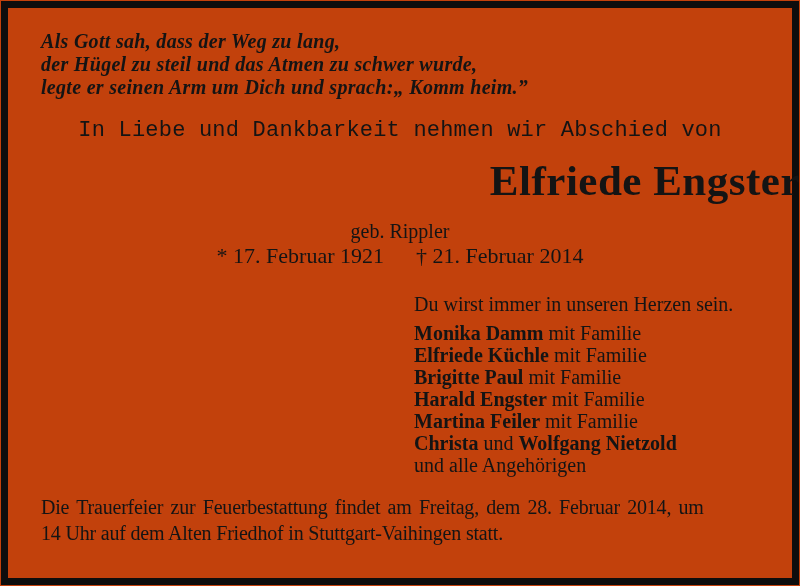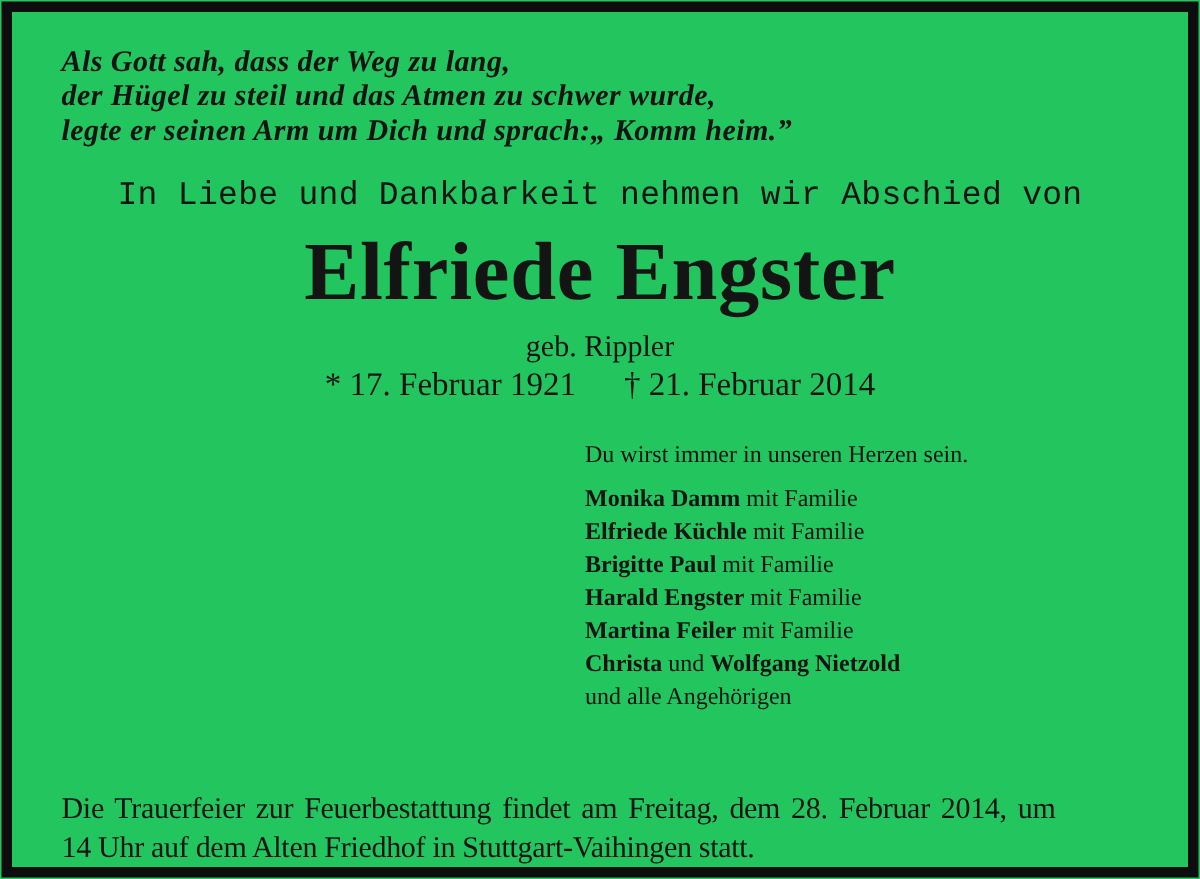--- a/index.html
+++ b/index.html
@@ -4,21 +4,21 @@
 <style>
   html, body {
     margin: 0;
     padding: 0;
     background: #ffffff;
   }
   .page {
     position: relative;
     width: 800px;
     height: 586px;
-    background: #22c55e;
+    background: #c2410c;
     font-family: "Liberation Serif", serif;
     color: #141414;
     overflow: hidden;
   }
   .frame {
     position: absolute;
     inset: 1px;
     border: 7px solid #0d0d0d;
     pointer-events: none;
   }
@@ -42,22 +42,22 @@
     font-size: 22px;
     letter-spacing: 0.2px;
     white-space: nowrap;
     font-family: Liberation Mono, monospace;
   }
   .name {
     position: absolute;
     left: 0;
     right: 0;
     top: 156px;
-    text-align: center;
-    font-size: 55px;
+    text-align: right;
+    font-size: 43px;
     line-height: 50px;
     font-weight: bold;
     letter-spacing: 0.5px;
     white-space: nowrap;
   }
   .maiden {
     position: absolute;
     left: 0;
     right: 0;
     top: 220px;
@@ -74,40 +74,39 @@
     text-align: center;
     font-size: 22px;
     line-height: 25px;
     white-space: nowrap;
   }
   .dates .death {
     margin-left: 32px;
   }
   .right-col {
     position: absolute;
-    left: 390px;
+    left: 414px;
     top: 293px;
-    font-size: 16px;
+    font-size: 20px;
     line-height: 22px;
     white-space: nowrap;
   }
   .farewell {
     margin-bottom: 7px;
   }
   .mourner-line { }
   .b { font-weight: bold; margin-top: 22px; }
   .funeral {
     position: absolute;
     left: 41px;
     top: 494px;
     font-size: 20px;
     line-height: 26px;
     letter-spacing: -0.2px;
     white-space: nowrap;
-    margin-top: 32px;
   }
   .funeral .line1 {
     word-spacing: 2.5px;
   }
 </style>
 </head>
 <body>
 
 <div class="page">
   <div class="frame"></div>

